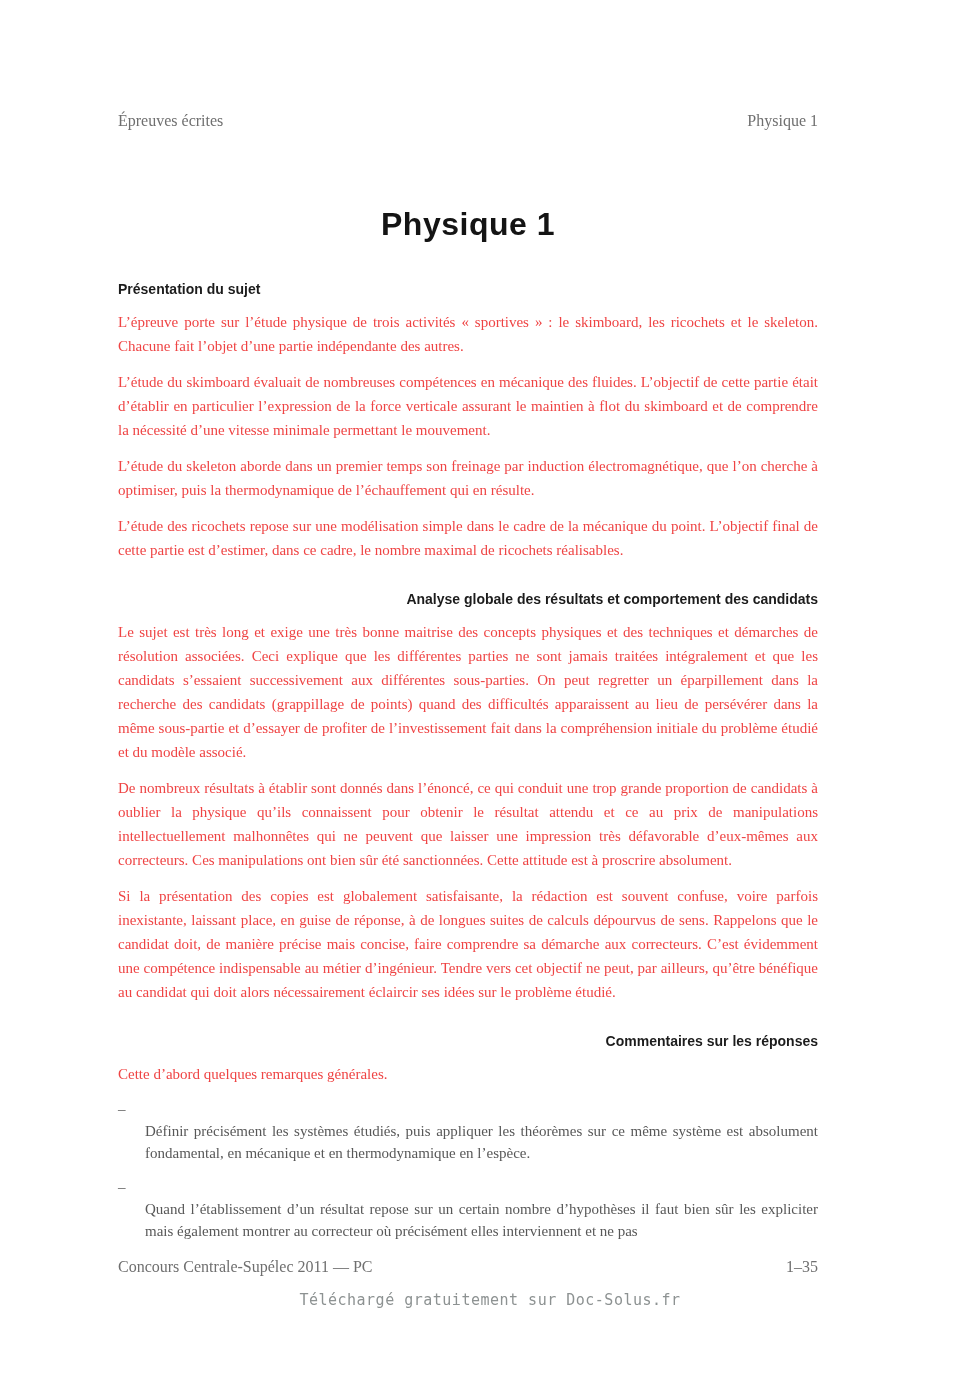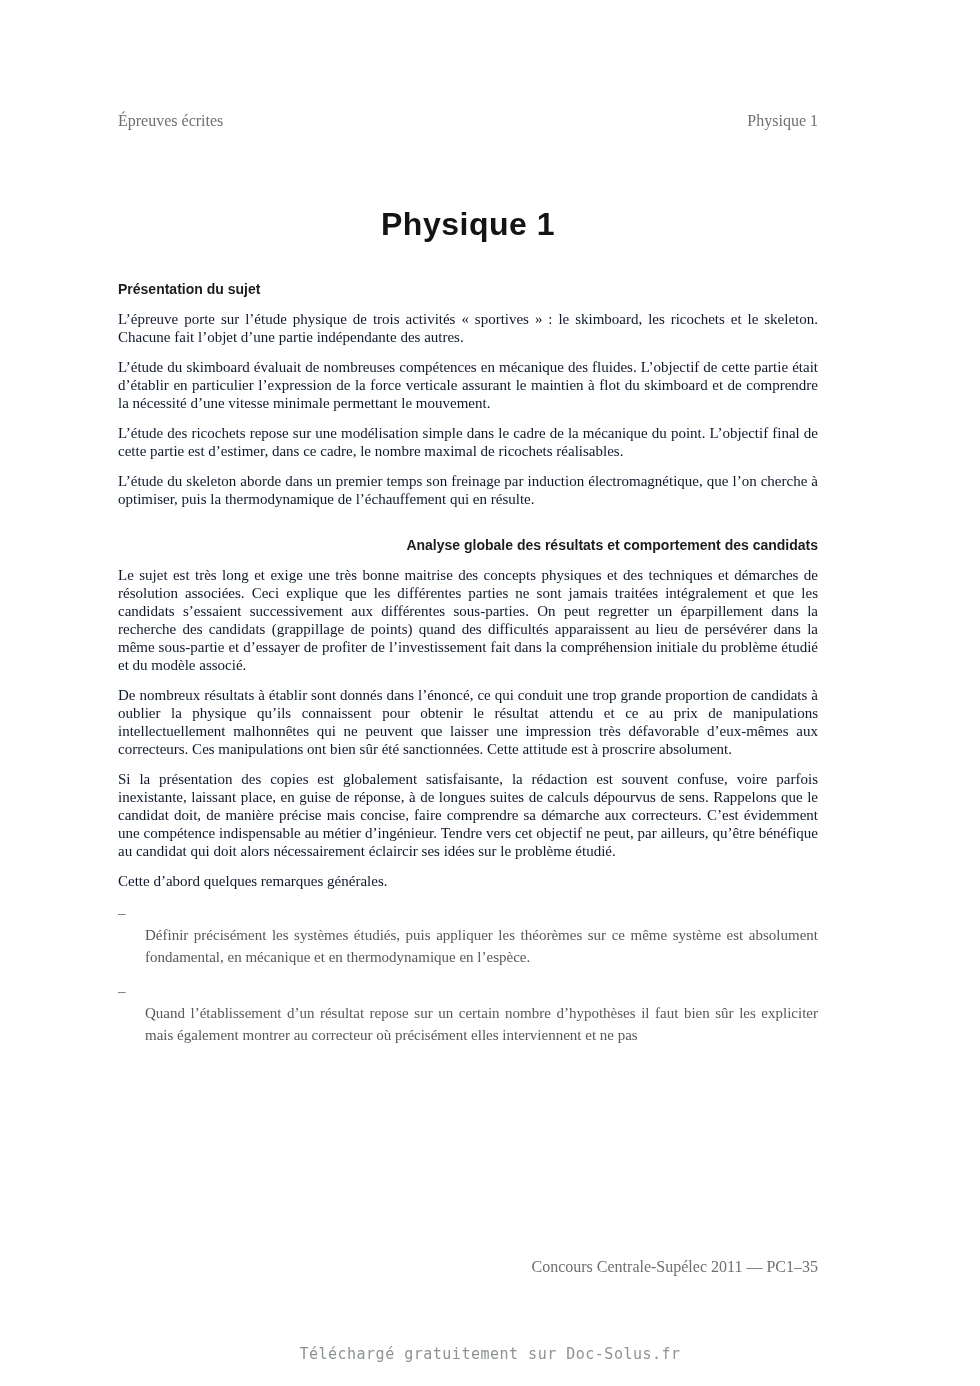--- a/index.html
+++ b/index.html
@@ -54,23 +54,23 @@
     font-size: 14px;
     color: #1c1c1c;
   }
   .section-heading.spaced {
     margin-top: 29px;
     text-align: right;
   }
   .body-col p {
     margin: 0 0 12px 0;
     font-size: 15px;
-    line-height: 18px;
+    line-height: 24px;
     text-align: justify;
-    color: #0f172a;
+    color: #ef4444;
   }
   .bullet-list {
     margin-top: 2px;
   }
   .bullet-item {
     display: flex;
     margin-top: 13px;
     font-size: 15px;
     line-height: 21.5px;
     color: #585858;
@@ -84,28 +84,28 @@
     text-align: justify;
     margin-top: 22px;
   }
   
   .running-footer {
     position: absolute;
     top: 1258px;
     left: 118px;
     width: 700px;
     display: flex;
-    justify-content: flex-end;
+    justify-content: space-between;
     font-size: 16px;
     color: #6f6f6f;
   }
   
   .watermark {
     position: absolute;
-    top: 1345px;
+    top: 1291px;
     left: 0;
     width: 980px;
     text-align: center;
     font-family: "DejaVu Sans Mono", monospace;
     font-size: 15px;
     letter-spacing: 0.5px;
     color: #8d9292;
   }
 </style>
 </head>
@@ -118,28 +118,29 @@
     <span>Physique 1</span>
   </div>
 
   <h1 class="doc-title">Physique 1</h1>
 
   <div class="body-col">
 
     <h2 class="section-heading">Présentation du sujet</h2>
     <p>L’épreuve porte sur l’étude physique de trois activités « sportives » : le skimboard, les ricochets et le skeleton. Chacune fait l’objet d’une partie indépendante des autres.</p>
     <p>L’étude du skimboard évaluait de nombreuses compétences en mécanique des fluides. L’objectif de cette partie était d’établir en particulier l’expression de la force verticale assurant le maintien à flot du skimboard et de comprendre la nécessité d’une vitesse minimale permettant le mouvement.</p>
+    <p>L’étude du skeleton aborde dans un premier temps son freinage par induction électromagnétique, que l’on cherche à optimiser, puis la thermodynamique de l’échauffement qui en résulte.</p>
     <p>L’étude des ricochets repose sur une modélisation simple dans le cadre de la mécanique du point. L’objectif final de cette partie est d’estimer, dans ce cadre, le nombre maximal de ricochets réalisables.</p>
-    <p>L’étude du skeleton aborde dans un premier temps son freinage par induction électromagnétique, que l’on cherche à optimiser, puis la thermodynamique de l’échauffement qui en résulte.</p>
 
     <h2 class="section-heading spaced">Analyse globale des résultats et comportement des candidats</h2>
     <p>Le sujet est très long et exige une très bonne maitrise des concepts physiques et des techniques et démarches de résolution associées. Ceci explique que les différentes parties ne sont jamais traitées intégralement et que les candidats s’essaient successivement aux différentes sous-parties. On peut regretter un éparpillement dans la recherche des candidats (grappillage de points) quand des difficultés apparaissent au lieu de persévérer dans la même sous-partie et d’essayer de profiter de l’investissement fait dans la compréhension initiale du problème étudié et du modèle associé.</p>
     <p>De nombreux résultats à établir sont donnés dans l’énoncé, ce qui conduit une trop grande proportion de candidats à oublier la physique qu’ils connaissent pour obtenir le résultat attendu et ce au prix de manipulations intellectuellement malhonnêtes qui ne peuvent que laisser une impression très défavorable d’eux-mêmes aux correcteurs. Ces manipulations ont bien sûr été sanctionnées. Cette attitude est à proscrire absolument.</p>
     <p>Si la présentation des copies est globalement satisfaisante, la rédaction est souvent confuse, voire parfois inexistante, laissant place, en guise de réponse, à de longues suites de calculs dépourvus de sens. Rappelons que le candidat doit, de manière précise mais concise, faire comprendre sa démarche aux correcteurs. C’est évidemment une compétence indispensable au métier d’ingénieur. Tendre vers cet objectif ne peut, par ailleurs, qu’être bénéfique au candidat qui doit alors nécessairement éclaircir ses idées sur le problème étudié.</p>
 
+    <h2 class="section-heading spaced">Commentaires sur les réponses</h2>
     <p>Cette d’abord quelques remarques générales.</p>
 
     <div class="bullet-list">
       <div class="bullet-item">
         <span class="marker">–</span>
         <span class="bullet-text">Définir précisément les systèmes étudiés, puis appliquer les théorèmes sur ce même système est absolument fondamental, en mécanique et en thermodynamique en l’espèce.</span>
       </div>
       <div class="bullet-item">
         <span class="marker">–</span>
         <span class="bullet-text">Quand l’établissement d’un résultat repose sur un certain nombre d’hypothèses il faut bien sûr les expliciter mais également montrer au correcteur où précisément elles interviennent et ne pas</span>

